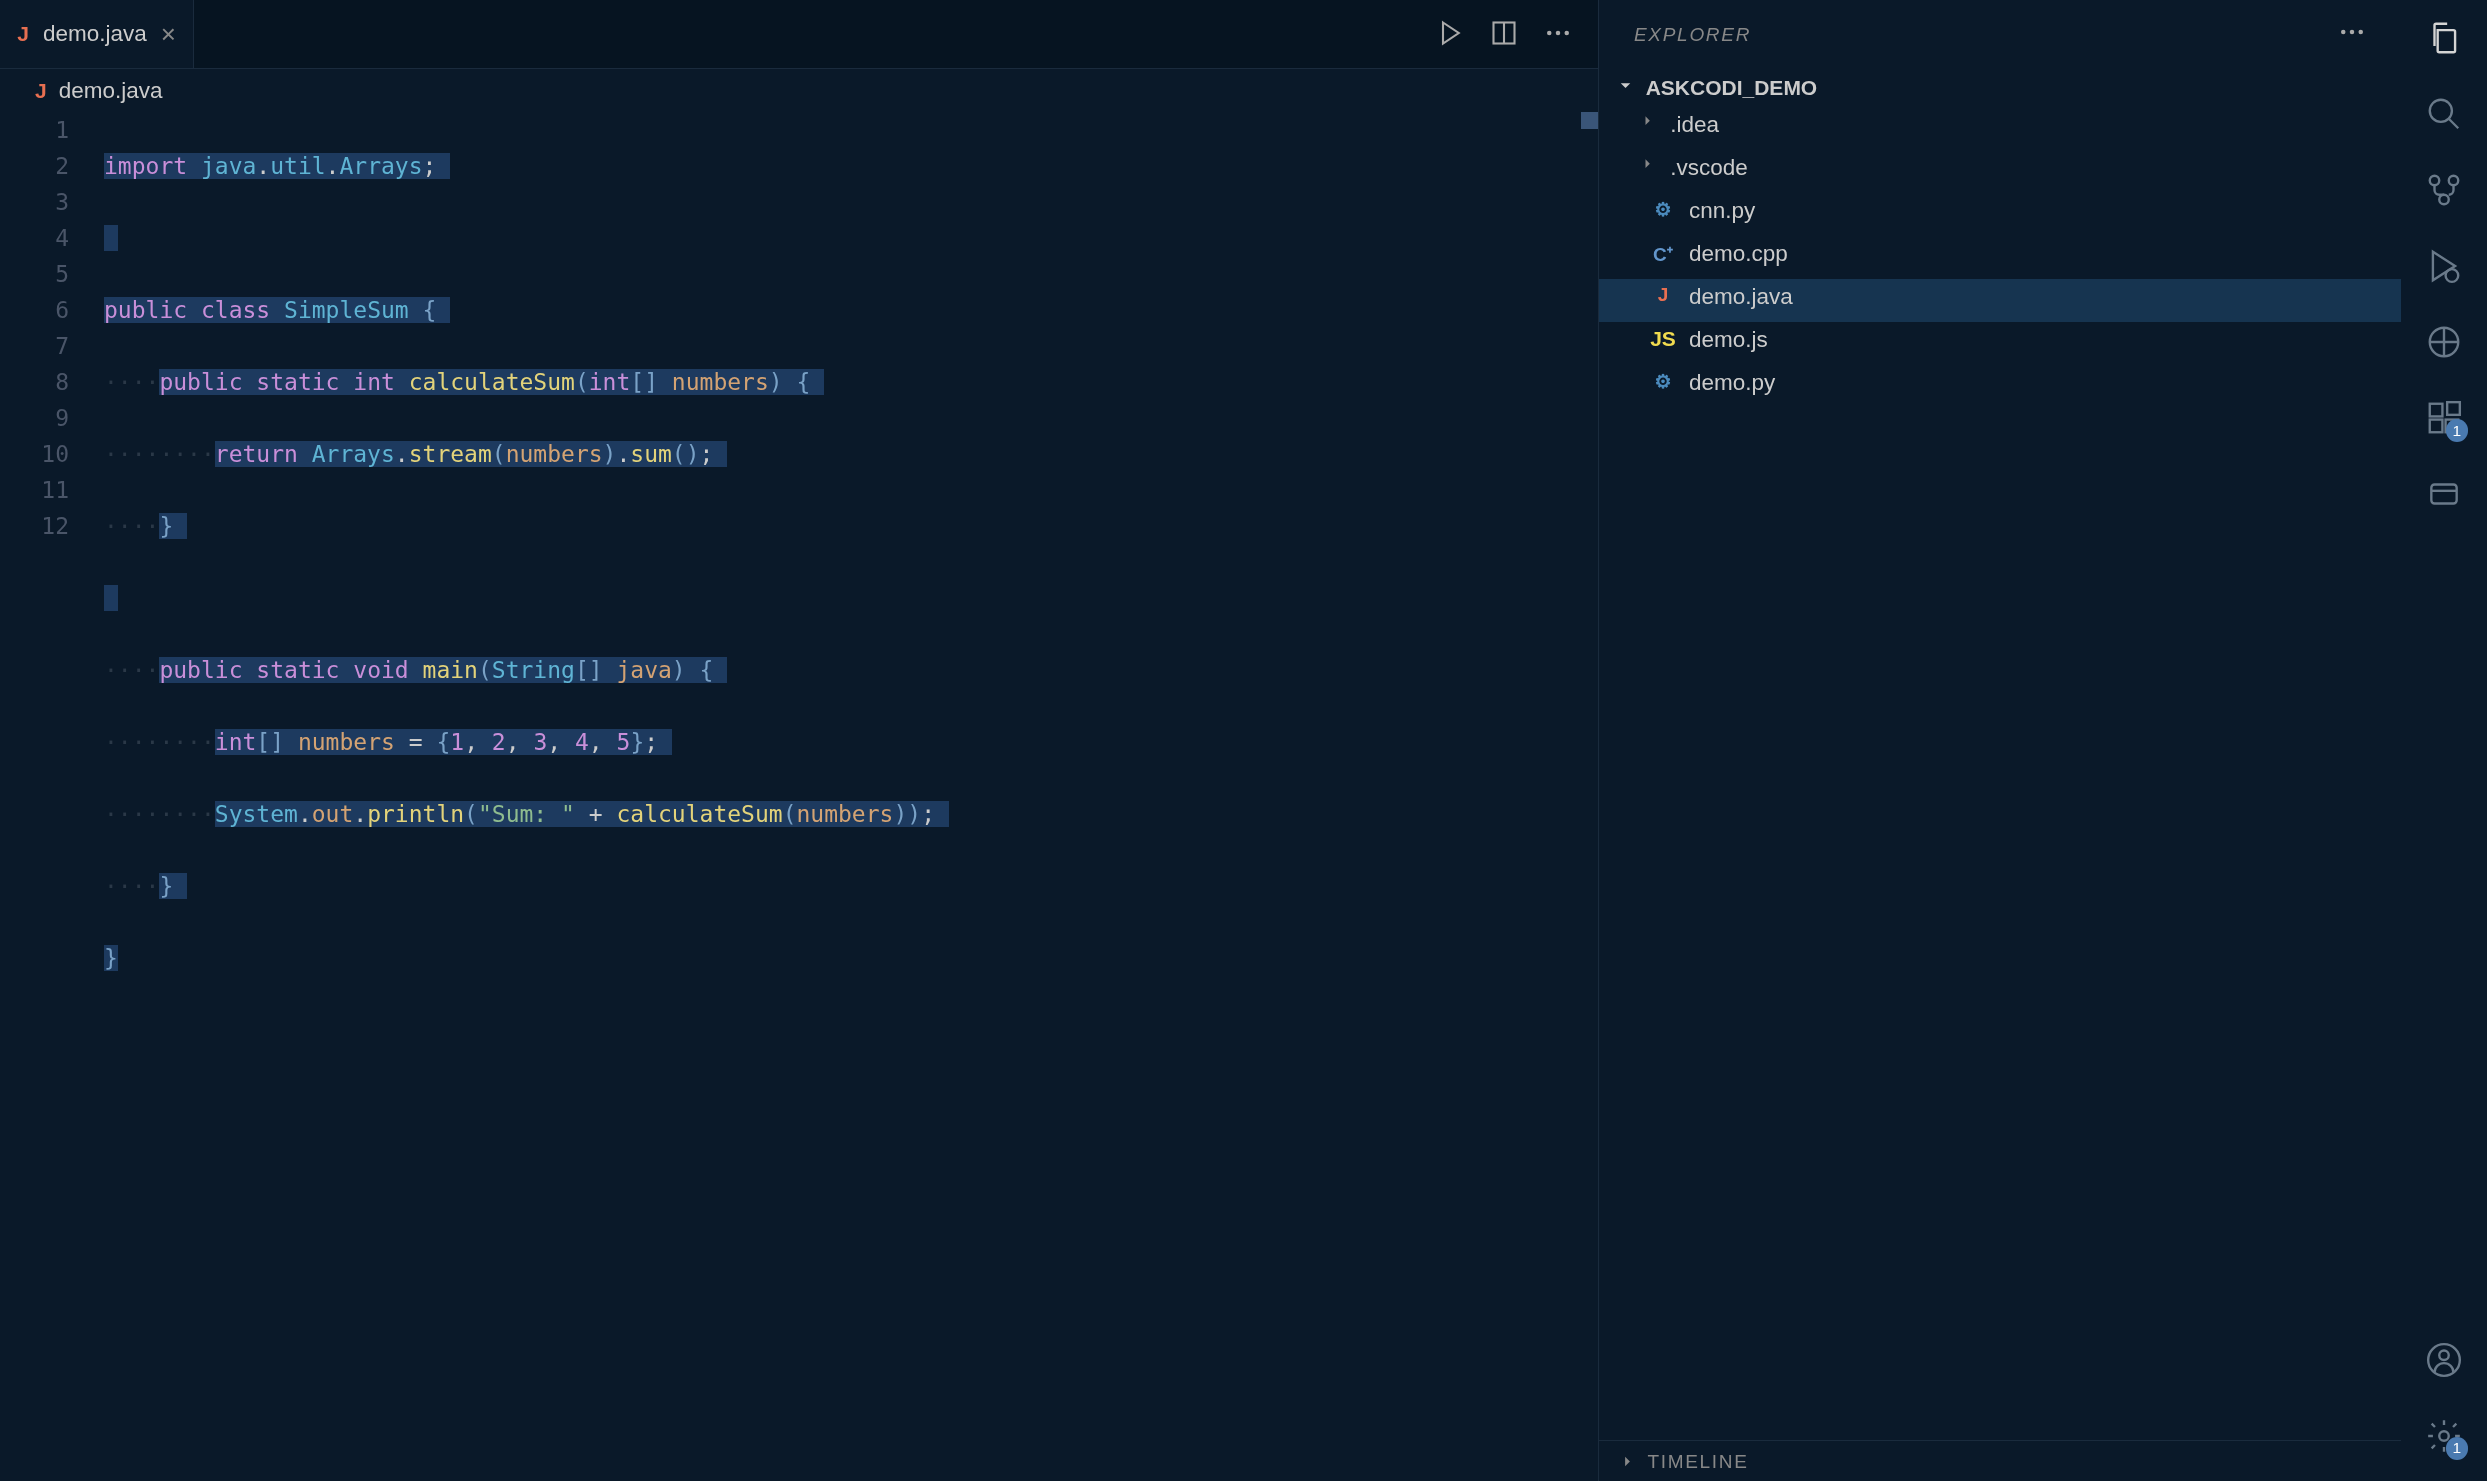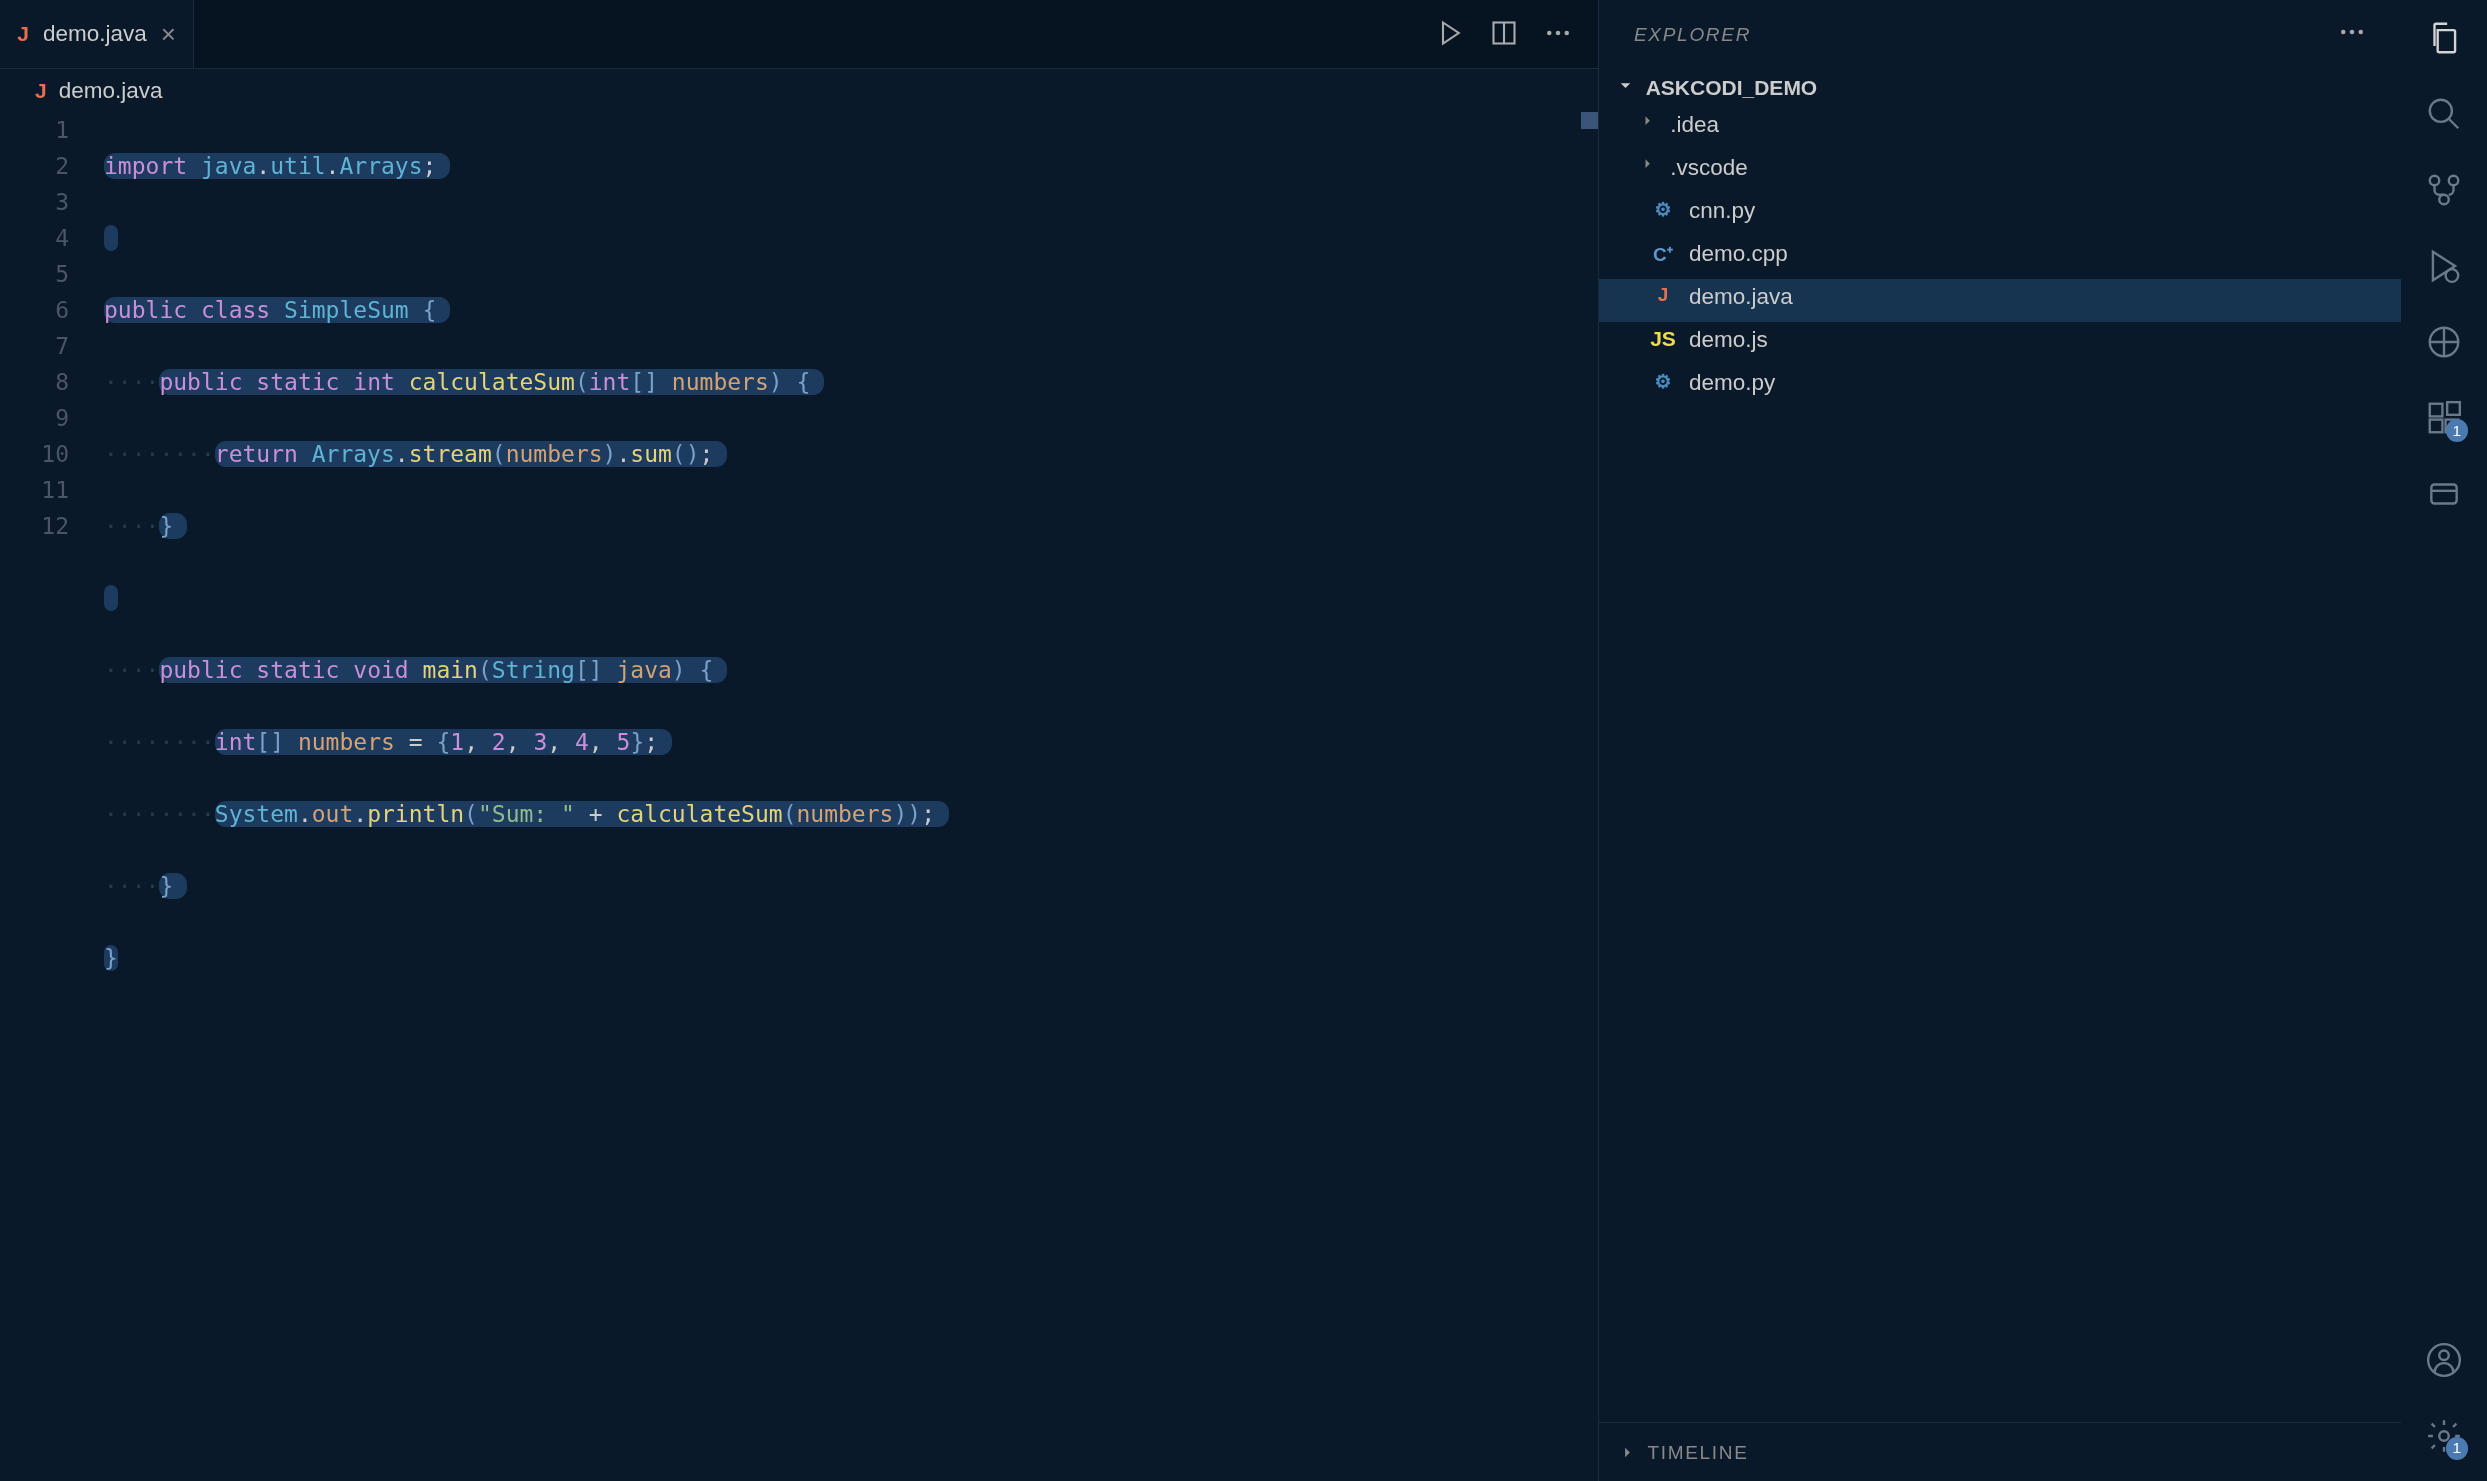--- a/index.html
+++ b/index.html
@@ -68,21 +68,21 @@
   padding-right: 35px;
   color: #4a5568;
   user-select: none;
 }
 .code {
   flex: 1;
   white-space: pre;
   position: relative;
 }
 .code-line { height: 36px; }
-.sel { background: #1d3a5f; border-radius: 11px; }
+.sel { background: #1d3a5f; }
 .ws { color: #2a3847; }
 .kw { color: #c98fd9; }
 .type { color: #c98fd9; }
 .cls { color: #5fb4d4; }
 .fn { color: #e3d37a; }
 .num { color: #c98fd9; }
 .str { color: #8fbc8f; }
 .pkg { color: #5fb4d4; }
 .var { color: #d4a373; }
 .punct { color: #7aa2c7; }
@@ -137,21 +137,21 @@
 .tree-item.folder { padding-left: 40px; }
 .tree-item.selected { background: #163450; }
 .tree-item svg.chevron { width: 17.3px; height: 17.3px; }
 .file-icon { width: 24px; display: inline-flex; justify-content: center; font-size: 19px; font-weight: bold; }
 .icon-py { color: #4b8bbe; }
 .icon-cpp { color: #6295cb; }
 .icon-java { color: #e76f51; }
 .icon-js { color: #f0db4f; font-size: 21px; }
 
 .timeline {
-  height: 60px;
+  height: 42px;
   display: flex;
   align-items: center;
   padding-left: 19px;
   gap: 10.4px;
   font-size: 19px;
   letter-spacing: 1.7px;
   color: #888;
   border-top: 0.9px solid #1a2b3d;
 }
 

